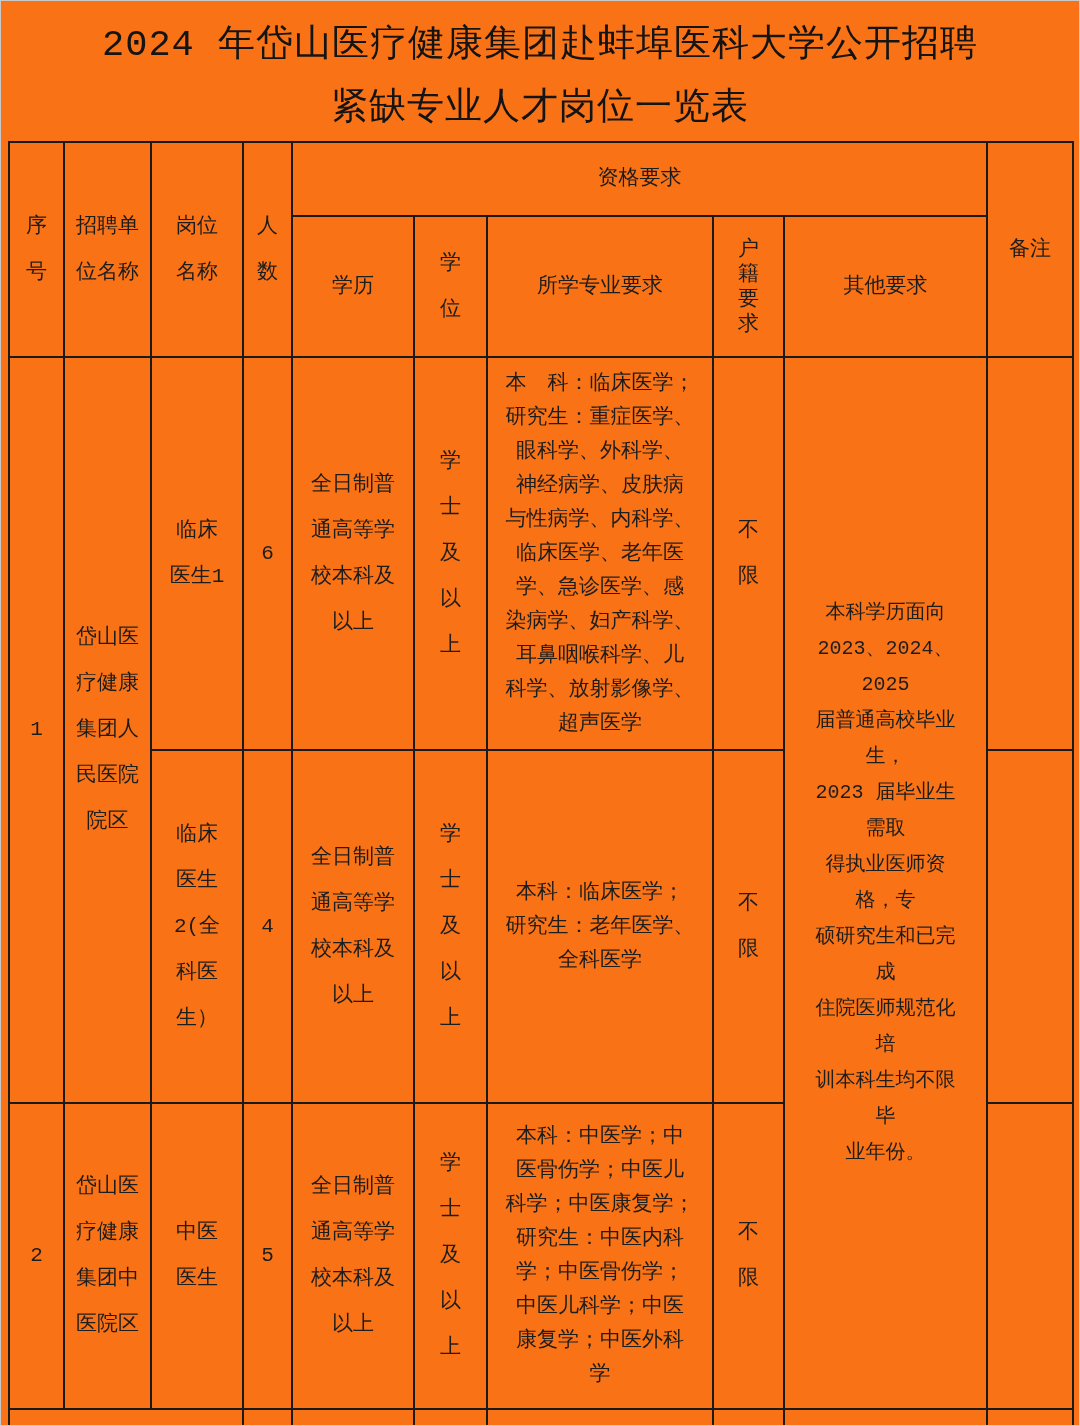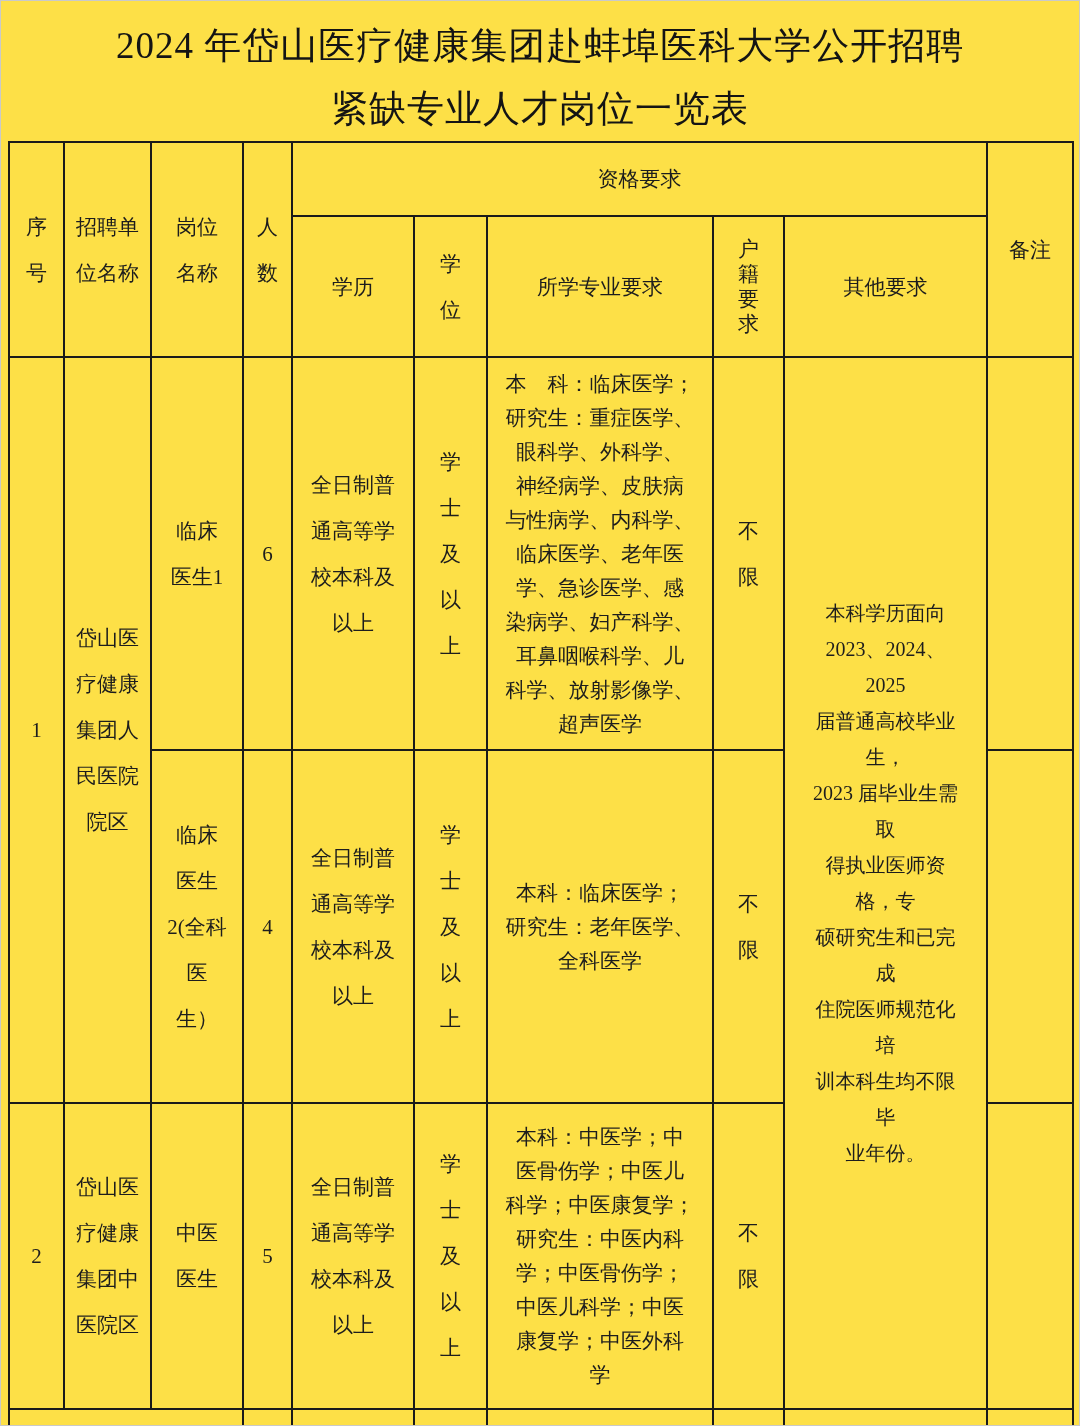--- a/index.html
+++ b/index.html
@@ -1,19 +1,19 @@
 <!DOCTYPE html>
 <html><head>
 <meta charset="utf-8">
 <style>
   html,body{margin:0;padding:0;background:#ffffff;}
   .page{
     width:1080px;height:1426px;box-sizing:border-box;overflow:hidden;
-    background:#fde047;border:1px solid #c9c9c9;
-    font-family:Liberation Serif, serif;
+    background:#f97316;border:1px solid #c9c9c9;
+    font-family:Liberation Mono, monospace;
     color:#1d1d1d;
   }
   .title{height:140px;box-sizing:border-box;padding-top:13px;
          display:flex;flex-direction:column;align-items:center;}
   .title-line{font-size:37px;line-height:63px;height:63px;color:#141414;
               letter-spacing:1px;white-space:nowrap;}
   table.sheet{
     border-collapse:collapse;table-layout:fixed;
     width:1064px;margin-left:7px;
   }

